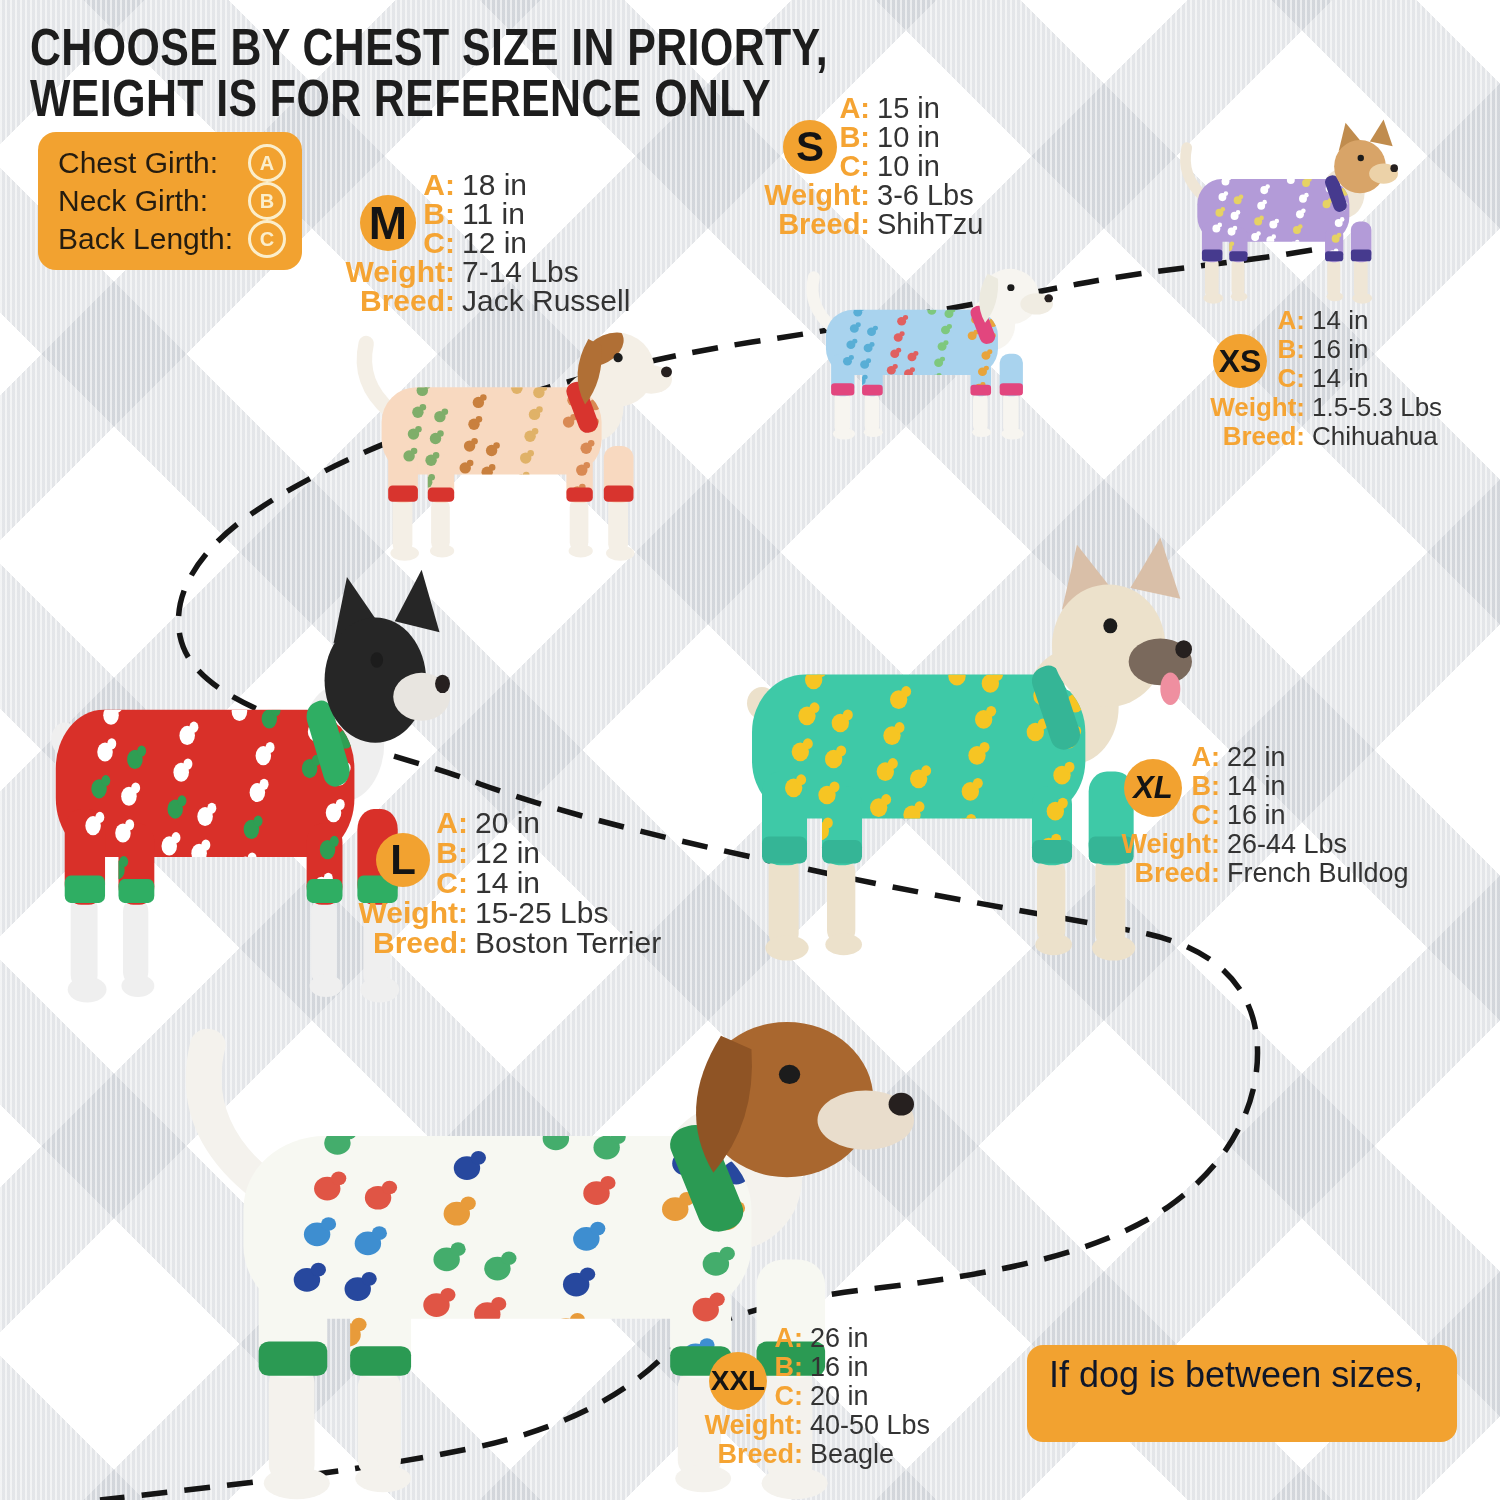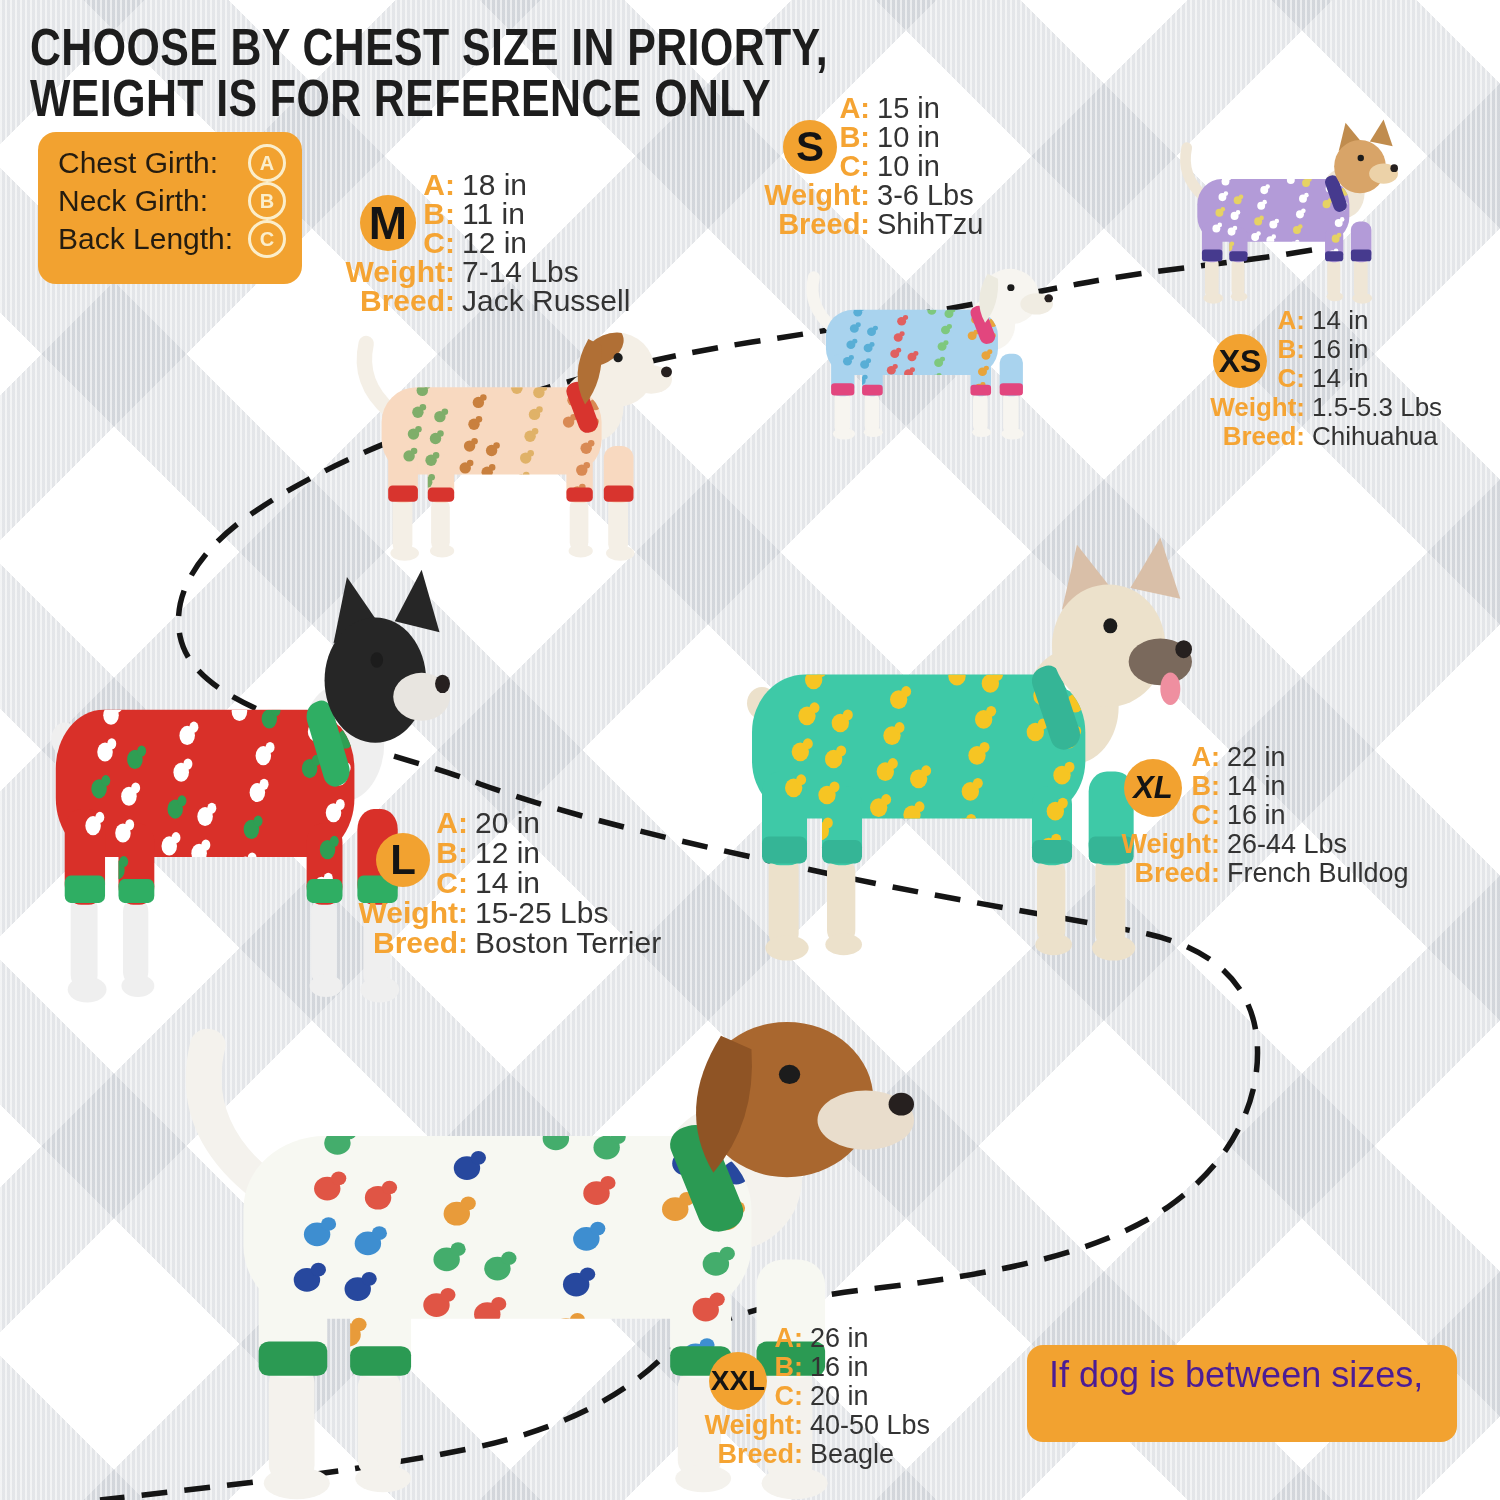--- a/index.html
+++ b/index.html
@@ -22,21 +22,21 @@
   .title{
     position:absolute;left:30px;top:22px;z-index:3;
     font-size:51px;line-height:51px;font-weight:bold;
     color:#1d1d1d;letter-spacing:0.5px;
     transform:scaleX(0.84);transform-origin:left top;white-space:nowrap;
   }
   .legend{
     position:absolute;left:38px;top:132px;z-index:3;
     width:228px;height:112px;
     background:#f2a230;border-radius:18px;
-    padding:12px 16px 28px 20px;
+    padding:12px 16px 14px 20px;
   }
   .legend-row{
     display:grid;grid-template-columns:1fr auto;align-items:center;
     height:38px;font-size:30px;color:#241c10;
   }
   .legend-letter{
     width:32px;height:32px;border:3px solid #fbeecb;border-radius:50%;
     display:flex;align-items:center;justify-content:center;
     color:#fbeecb;font-weight:bold;font-size:20px;margin-left:8px;
   }
@@ -68,21 +68,21 @@
   .blk-xl .size-circle{left:29px;top:16px;width:58px;height:58px;font-size:31px;font-style:italic;}
   .blk-xxl{left:680px;top:1324px;--fs:27px;--row:29px;}
   .blk-xxl .grid{grid-template-columns:123px auto;}
   .blk-xxl .size-circle{left:29px;top:28px;width:58px;height:58px;font-size:28px;}
 
   .note{
     position:absolute;left:1027px;top:1345px;z-index:3;
     width:408px;height:88px;
     background:#f2a230;border-radius:16px;
     padding:9px 0 0 22px;
-    font-size:36px;line-height:42px;color:#4c1d95;
+    font-size:36px;line-height:42px;color:#0f172a;
   }
 </style>
 </head>
 <body>
 
 <div class="canvas">
 
   <svg id="dash-layer" class="layer" viewBox="0 0 1500 1500">
     <path d="M1312,250 C1230,264 1150,270 1078,284 C980,303 860,326 752,342
              C640,360 560,382 470,412 C380,442 300,478 240,522

